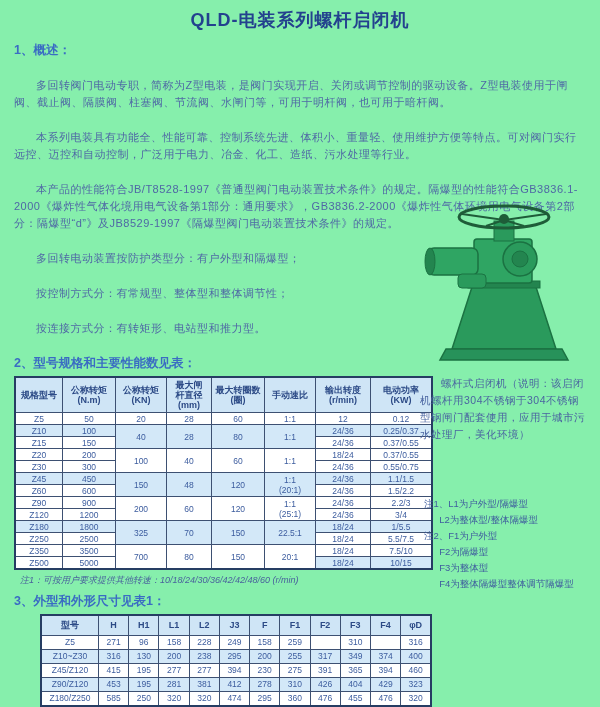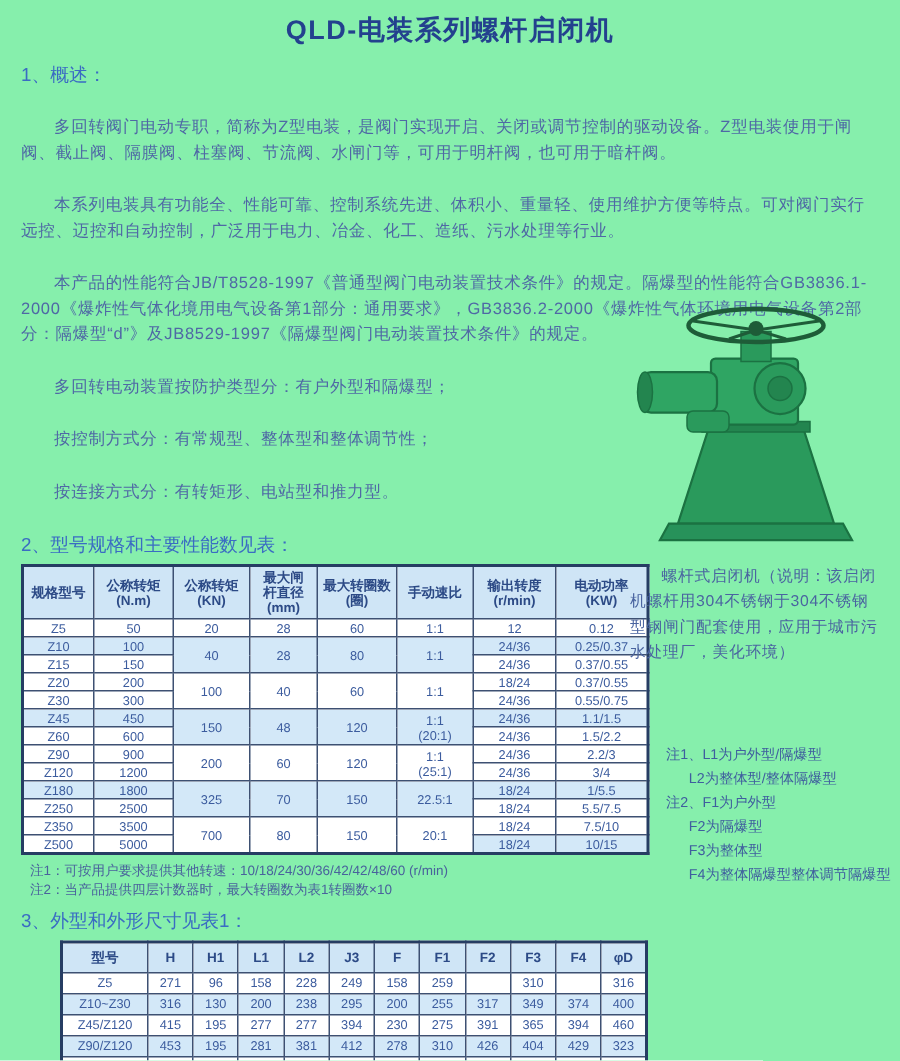--- a/index.html
+++ b/index.html
@@ -6,21 +6,21 @@
   .page{
     position:relative; width:600px; height:707px; overflow:hidden;
     background:#86efac; font-family:"Liberation Sans", sans-serif;
     box-sizing:border-box; padding:6px 14px 0 14px;
   }
   .title{
     margin:2px 0 10px 0; text-align:center;
     font-size:18px; font-weight:bold; color:#23418e; letter-spacing:1px;
   }
   .sec-heading{
-    font-size:12.5px; font-weight:normal; color:#3a6cc3; margin:6px 0 4px 0;
+    font-size:12.5px; font-weight:bold; color:#3a6cc3; margin:6px 0 4px 0;
   }
   .para{
     margin:18px 0; font-size:11px; line-height:17px; color:#4f68a5;
     text-indent:2em; letter-spacing:0.5px;
   }
   
   table{border-collapse:collapse; table-layout:fixed; border:2px solid #263d63; background:#fff;}
   th,td{border:1px solid #3d5072; text-align:center; vertical-align:middle;
         white-space:pre-line; overflow:hidden; color:#3c5c9e; padding:0 1px;}
   th{background:#cfe5f6; color:#2c4a86; font-weight:bold;}
@@ -30,29 +30,29 @@
   #t1 td{font-size:8.5px; line-height:10px; height:11px;}
   #t1 th:nth-child(1){width:44px}#t1 th:nth-child(2){width:50px}
   #t1 th:nth-child(3){width:48px}#t1 th:nth-child(4){width:42px}
   #t1 th:nth-child(5){width:50px}#t1 th:nth-child(6){width:48px}
   #t1 th:nth-child(7){width:52px}#t1 th:nth-child(8){width:58px}
   #t2{width:392px; margin:4px 0 0 26px;}
   #t2 th{font-size:9px; line-height:11px; padding:4px 0;}
   #t2 td{font-size:8.5px; line-height:11px; height:13px;}
   #t2 th:nth-child(1){width:56px}
   .note{font-size:9px; color:#49629c; line-height:13px; margin-left:6px;}
-  .notes-block{margin-top:4px;}
+  .notes-block{margin-top:4px;font-style:italic;}
   
   .photo-col{position:absolute; left:420px; top:193px; width:170px;}
   .caption{
     margin-top:6px; font-size:10.5px; line-height:17px; color:#4a64a0;
     text-indent:2em; letter-spacing:0.5px;
   }
   
-  .t2notes{position:absolute; left:444px; top:496px; width:152px;
+  .t2notes{position:absolute; left:424px; top:496px; width:152px;
            font-size:9.5px; line-height:16px; color:#3f5e9e;}
   .t2notes .ind{padding-left:1.6em;}
   
   .drawings{display:flex; gap:14px; margin:6px 0 0 34px;}
   .drawings svg{display:block;}
   .dim-label{font-size:8px; fill:#555; font-family:"Liberation Sans",sans-serif;}
   .ln{stroke:#8a8a8a; fill:none; stroke-width:1;}
   .cl{stroke:#9a9a9a; fill:none; stroke-width:0.7; stroke-dasharray:7 3;}
   .dm{stroke:#777; fill:none; stroke-width:0.8;}
 </style>
@@ -200,21 +200,20 @@
         <tr>
           <td>Z500</td>
           <td>5000</td>
           <td class="sh">18/24</td>
           <td class="sh">10/15</td>
         </tr>
       </tbody>
     </table>
   <div class="notes-block">
     <div class="note">注1：可按用户要求提供其他转速：10/18/24/30/36/42/42/48/60 (r/min)</div>
-    <div class="note">注2：当产品提供四层计数器时，最大转圈数为表1转圈数×10</div>
   </div>
 
   <div class="photo-col">
     <svg width="166" height="172" viewBox="0 0 166 172">
 
       <polygon points="52,94 116,94 136,156 32,156" fill="#2a9a5c" stroke="#1b7242" stroke-width="1.5"></polygon>
       <polygon points="26,156 142,156 148,167 20,167" fill="#27925a" stroke="#1b7242" stroke-width="1.5"></polygon>
       <rect x="48" y="88" width="72" height="7" fill="#23854f" stroke="#1b7242"></rect>
 
       <rect x="54" y="46" width="58" height="44" rx="3" fill="#2fa563" stroke="#1b7242" stroke-width="1.5"></rect>

